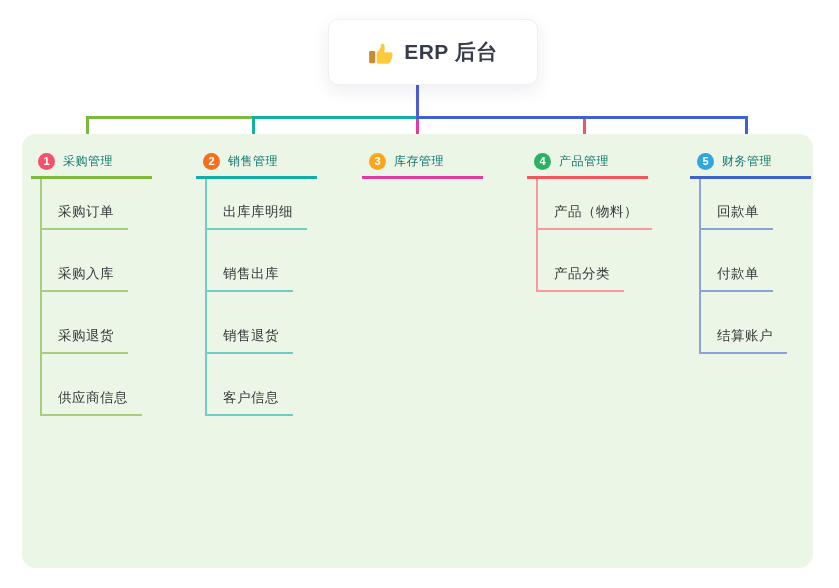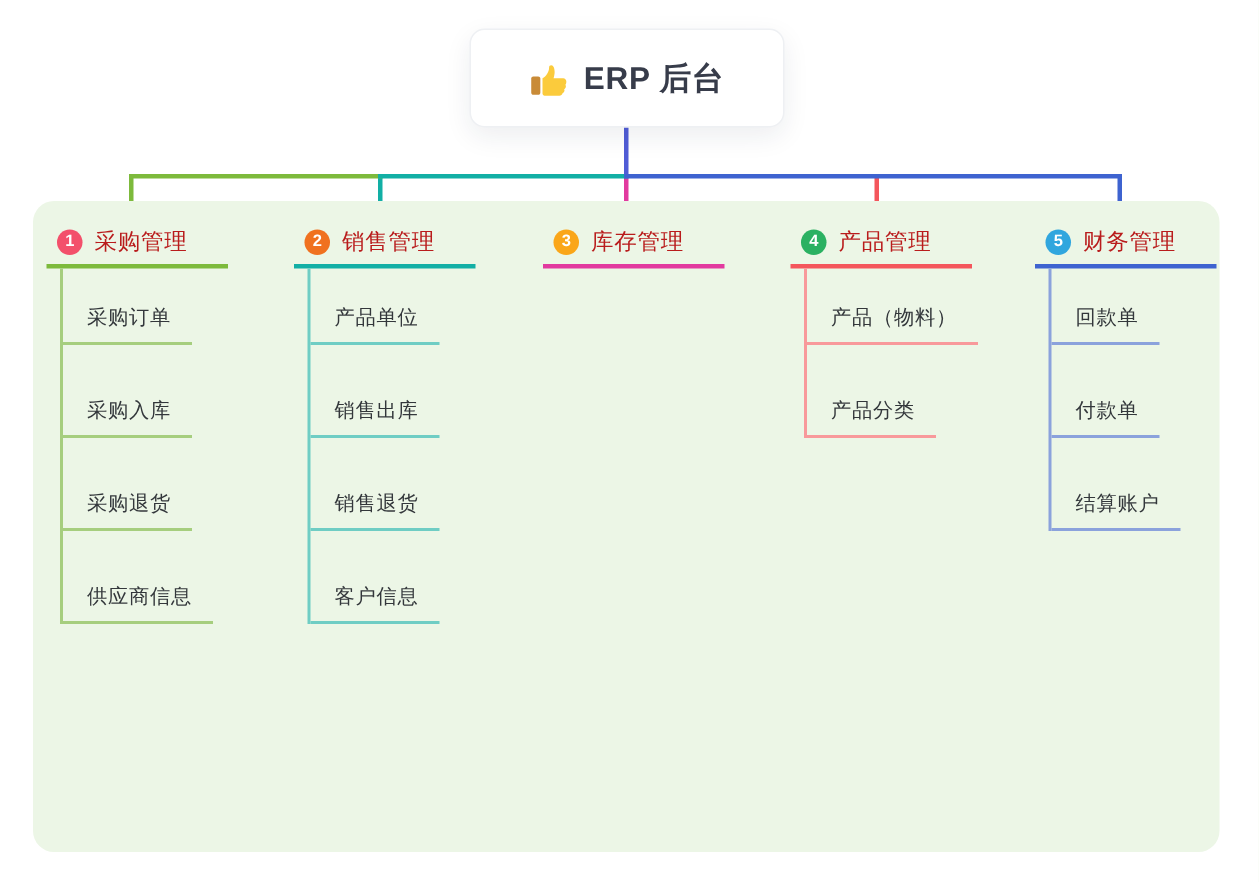--- a/index.html
+++ b/index.html
@@ -1,20 +1,20 @@
 <!DOCTYPE html>
 <html><head>
 <meta charset="utf-8">
 <style>
   html,body{margin:0;padding:0;background:#ffffff;width:839px;height:588px;overflow:hidden;
     font-family:"Liberation Sans","DejaVu Sans",sans-serif;}
   .stage{position:relative;width:839px;height:588px;}
 
   
-  .root-card{position:absolute;left:313px;top:19px;width:210px;height:66px;background:#fff;
+  .root-card{position:absolute;left:328px;top:19px;width:210px;height:66px;background:#fff;
     border:1px solid #eef0f3;border-radius:10px;box-shadow:0 6px 18px rgba(30,40,60,.08);
     display:flex;align-items:center;justify-content:center;gap:10px;box-sizing:border-box;}
   .root-title{font-size:21px;font-weight:600;color:#373c4a;letter-spacing:.5px;}
   .thumb-svg{display:block;}
 
   
   .conn{position:absolute;}
   .root-line{left:416px;top:85px;width:3px;height:33px;}
   .bus{top:116px;height:3px;}
   .bus0{left:86px;width:169px;}
@@ -26,21 +26,21 @@
   
   .panel{position:absolute;left:22px;top:134px;width:791px;height:434px;border-radius:14px;}
 
   
   .branch{position:absolute;top:147px;}
   .b0{left:31px;} .b1{left:196px;} .b2{left:362px;} .b3{left:527px;} .b4{left:690px;}
   .btitle{width:114px;height:29px;box-sizing:content-box;display:flex;align-items:center;gap:8px;
     padding-left:7px;border-bottom:3px solid var(--line);cursor:default;}
   .badge{width:17px;height:17px;border-radius:50%;background:var(--badge);color:#fff;
     font-size:11px;font-weight:bold;line-height:17px;text-align:center;flex:0 0 17px;}
-  .blabel{font-size:15px;color:#b91c1c;letter-spacing:.5px;white-space:nowrap;}
+  .blabel{font-size:12px;color:#0f766e;letter-spacing:.5px;white-space:nowrap;}
   .children{margin-left:9px;border-left:2px solid var(--cline);width:fit-content;font-family:Liberation Mono, monospace;}
   .row{display:flex;align-items:flex-end;height:62px;box-sizing:border-box;width:fit-content;
     padding:0 14px 7px 16px;border-bottom:2px solid var(--cline);font-size:13.5px;color:#33373b;
     letter-spacing:.5px;white-space:nowrap;}
   .row:first-child{height:51px;}
 </style>
 </head>
 <body style="background: rgb(255, 255, 255);">
 
 <div class="stage">
@@ -79,21 +79,21 @@
       <div class="row">供应商信息</div>
     </div>
   </div>
 
   <div class="branch b1" style="--line: #12AFA5; --cline: #6FCDC4; --badge: #F0711F;">
     <div class="btitle">
       <span class="badge">2</span>
       <span class="blabel">销售管理</span>
     </div>
     <div class="children">
-      <div class="row">产品单位</div>
+      <div class="row">出库库明细</div>
       <div class="row">销售出库</div>
       <div class="row">销售退货</div>
       <div class="row">客户信息</div>
     </div>
   </div>
 
   <div class="branch b2" style="--line: #E23A9F; --cline: #F172BD; --badge: #FAA619;">
     <div class="btitle">
       <span class="badge">3</span>
       <span class="blabel">库存管理</span>

